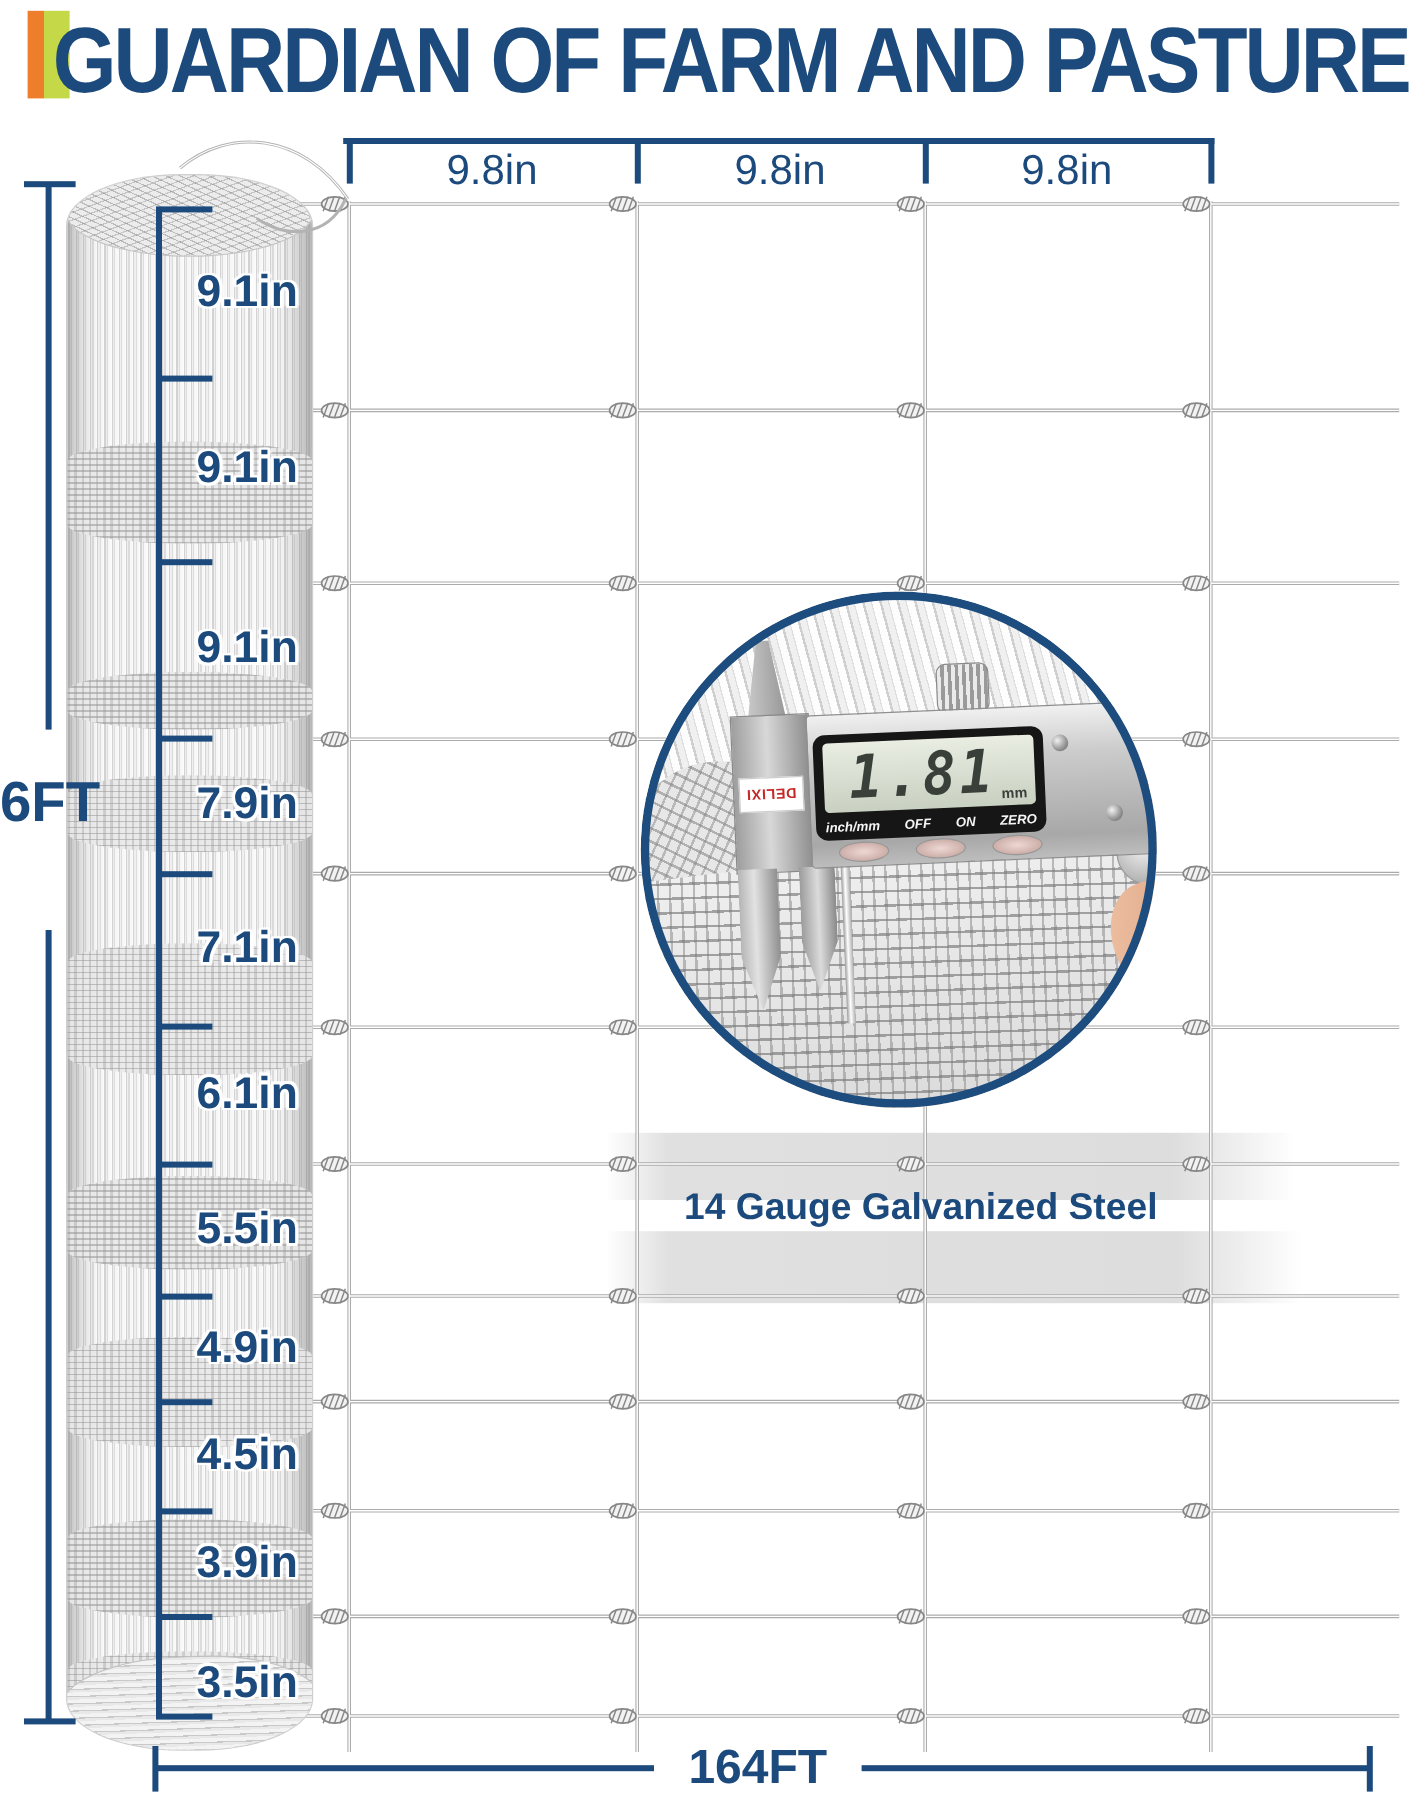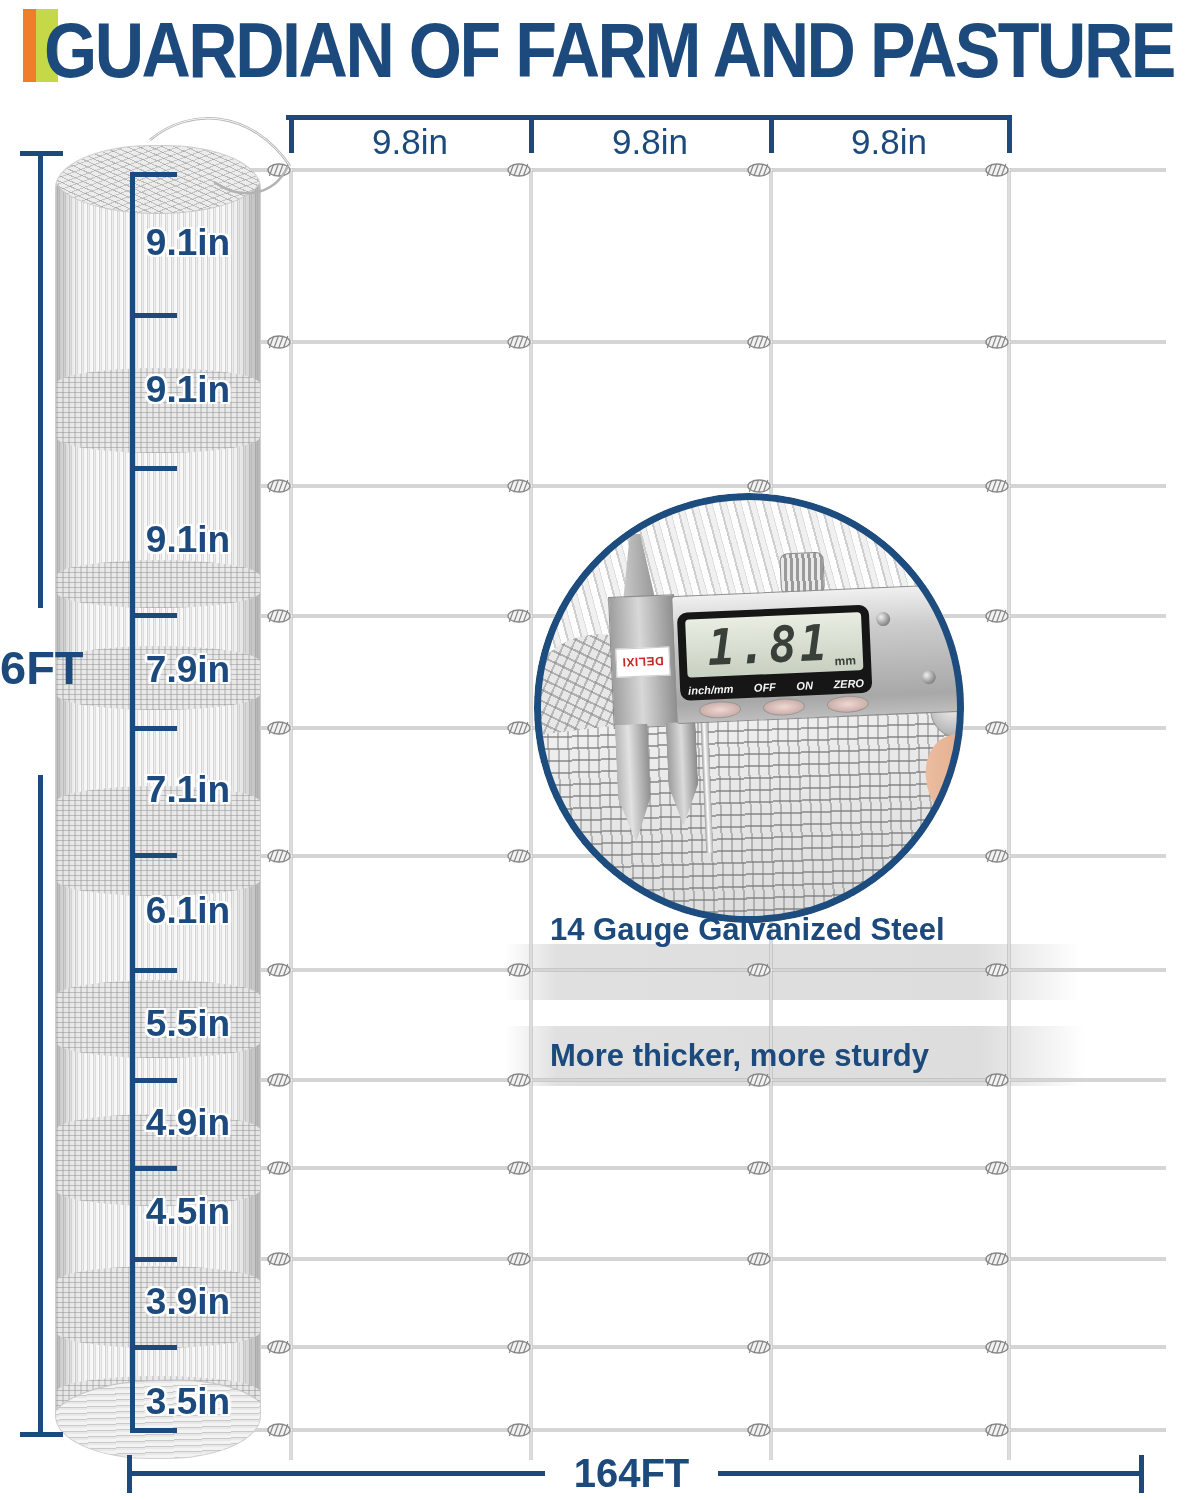--- a/index.html
+++ b/index.html
@@ -36,21 +36,21 @@
                repeating-linear-gradient(-20deg,rgba(150,150,150,.45) 0 1px,transparent 1px 6px),#ececec;}
   .roll-cap-bottom{position:absolute;left:-6px;right:-8px;bottom:-10px;height:86px;border-radius:46%;z-index:3;
     border:1px solid #c2c2c2;transform:rotate(-2deg);
     background:repeating-linear-gradient(0deg,#e8e8e8 0 2px,#c9c9c9 2px 3px,#f3f3f3 3px 6px);}
   .roll-band{position:absolute;left:0;right:0;border-radius:50%/16px;opacity:.92;
     background:repeating-linear-gradient(0deg,rgba(145,145,145,.55) 0 1px,transparent 1px 5px),
                repeating-linear-gradient(90deg,rgba(155,155,155,.4) 0 2px,transparent 2px 6px),#e9e9e9;}
   
   .seg-line{position:absolute;left:130px;top:174px;width:5px;height:1258px;background:var(--navy);z-index:6;}
   .seg-tick{position:absolute;left:130px;width:47px;height:5px;background:var(--navy);z-index:6;}
-  .seg-label{position:absolute;left:136px;width:104px;text-align:center;z-index:6;
+  .seg-label{position:absolute;left:154px;width:104px;text-align:center;z-index:6;
     font-size:37px;font-weight:bold;color:var(--navy);
     text-shadow:2px 0 0 #fff,-2px 0 0 #fff,0 2px 0 #fff,0 -2px 0 #fff,2px 2px 0 #fff,-2px -2px 0 #fff,2px -2px 0 #fff,-2px 2px 0 #fff,3px 0 2px #fff,-3px 0 2px #fff;}
   
   .hgt-label{position:absolute;left:0px;top:640px;width:86px;font-size:47px;font-weight:bold;color:var(--navy);z-index:6;}
   .len-label{position:absolute;left:545px;top:1451px;width:173px;text-align:center;font-size:40px;font-weight:bold;color:var(--navy);z-index:6;}
   
   .inset{position:absolute;left:534px;top:493px;width:430px;height:430px;border-radius:50%;overflow:hidden;background:#f4f4f4;z-index:5;}
   .inset-ring{position:absolute;inset:0;border-radius:50%;border:7px solid #1d4c7e;z-index:30;}
   .inset-diag{position:absolute;inset:-22px;
     background:repeating-linear-gradient(75deg,#fdfdfd 0 6px,#cfcfcf 6px 8px,#f0f0f0 8px 13px,#dedede 13px 14px);}
@@ -536,22 +536,21 @@
   <div class="seg-label" style="top:519px;">9.1in</div>
   <div class="seg-label" style="top:649px;">7.9in</div>
   <div class="seg-label" style="top:769px;">7.1in</div>
   <div class="seg-label" style="top:890px;">6.1in</div>
   <div class="seg-label" style="top:1003px;">5.5in</div>
   <div class="seg-label" style="top:1102px;">4.9in</div>
   <div class="seg-label" style="top:1191px;">4.5in</div>
   <div class="seg-label" style="top:1281px;">3.9in</div>
   <div class="seg-label" style="top:1366px;margin-top:15px;">3.5in</div>
 
-  <div class="feature" style="top:912px;">14 Gauge Galvanized Steel</div>
-  <div class="feature" style="top:1038px;">More thicker, more sturdy</div>
+  <div class="feature" style="top:988px;margin-left:20px;">14 Gauge Galvanized Steel</div>
 
   <div class="inset">
     <div class="inset-diag"></div>
     <div class="inset-mesh2"></div>
     <div class="inset-mesh"></div>
     <div class="cal">
       <div class="cal-jaw-up"></div>
       <div class="cal-wheel"></div>
       <div class="cal-jawcol"></div>
       <div class="cal-jaw-lo1"></div>

